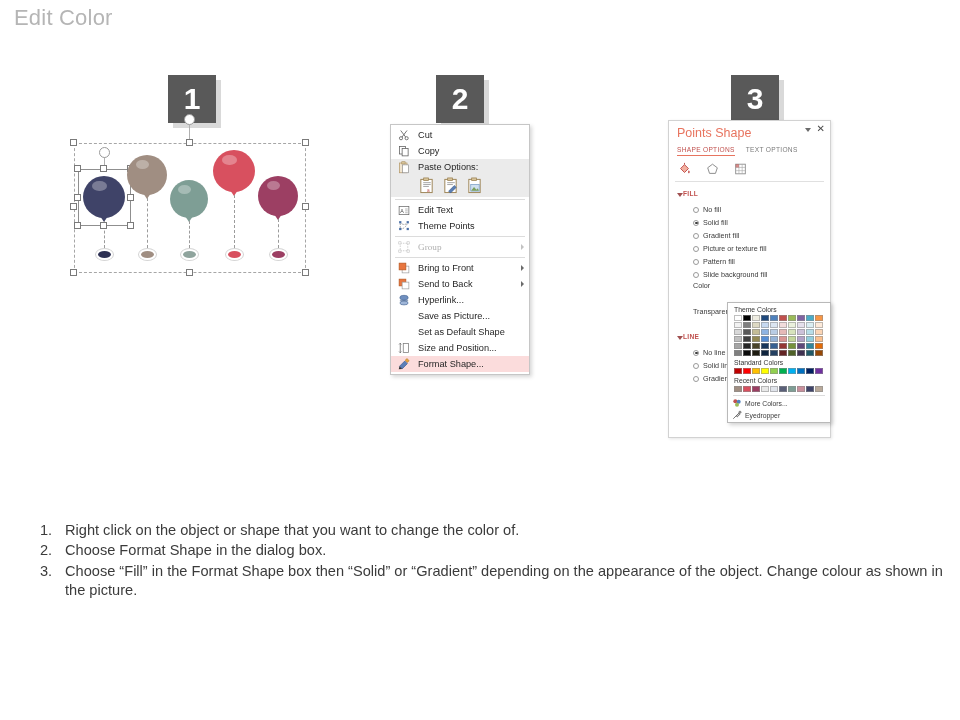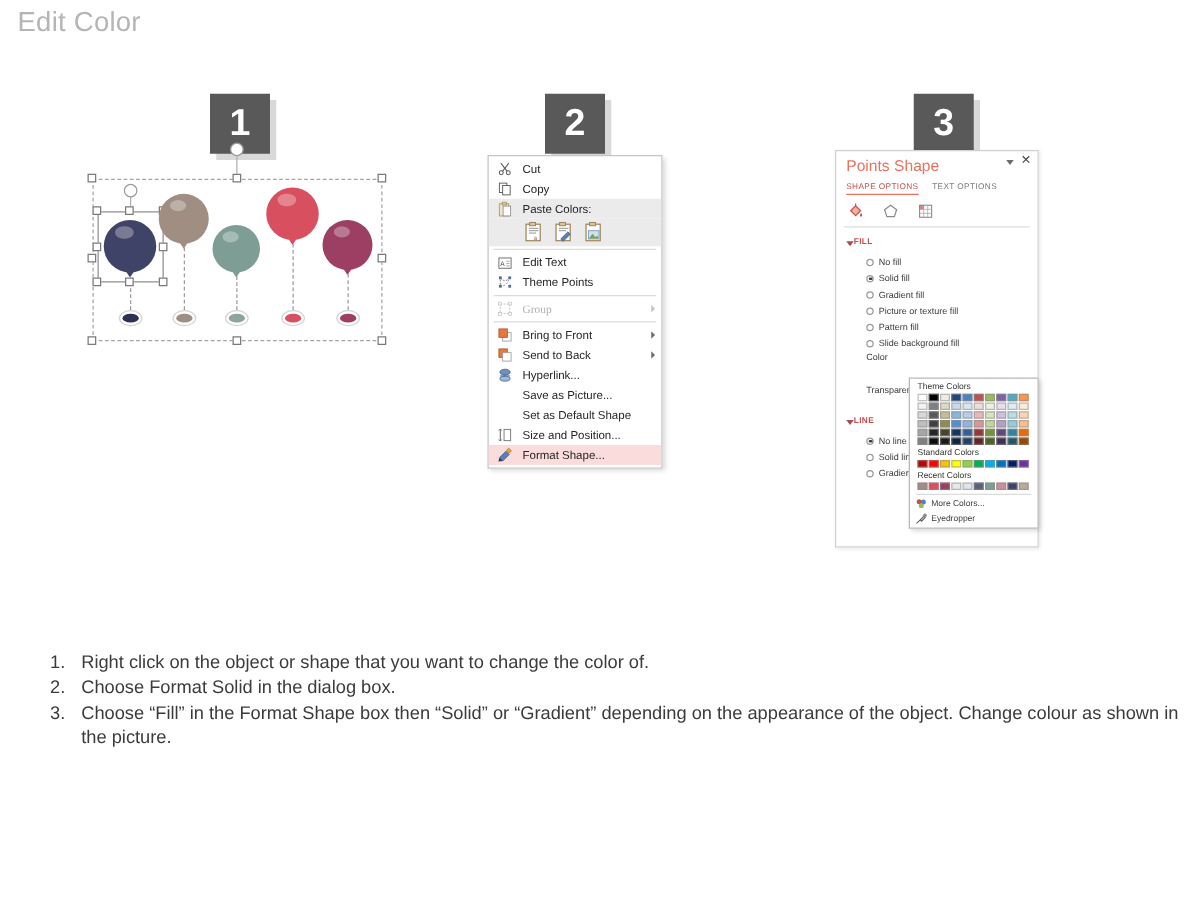--- a/index.html
+++ b/index.html
@@ -320,21 +320,21 @@
     <div class="mi hdr">
       <span class="ic">
         <svg width="12" height="13" viewBox="0 0 16 17">
             <g fill="#f0e4cf" stroke="#b59a6a" stroke-width="1">
           <rect x="2" y="2.5" width="10" height="13"></rect>
             </g>
           <rect x="5" y="0.8" width="4.5" height="3" fill="#d8c49a" stroke="#a78d5e" stroke-width=".8"></rect>
           <rect x="6" y="5" width="8" height="10.5" fill="#fff" stroke="#8d8d8d" stroke-width=".9"></rect>
           </svg>
       </span>
-      <span>Paste Colors:</span>
+      <span>Paste Options:</span>
     </div>
 
     <div class="paste-row">
       <span class="paste-ic">
         <svg width="17" height="17" viewBox="0 0 18 18">
           <rect x="3" y="2.5" width="12" height="14" fill="#fff" stroke="#9a8152" stroke-width="1"></rect>
           <rect x="6" y="1" width="5" height="2.8" fill="#d8c49a" stroke="#9a8152" stroke-width=".8"></rect>
           <g stroke="#8c8c8c" stroke-width=".8">
               <path d="M5.5 6h8M5.5 8h8M5.5 10h6"></path>
             </g>
@@ -684,21 +684,21 @@
     </div>
   </div>
 
   <div id="instructions">
     <div class="ins-row">
       <span class="ins-num">1.</span>
       <span class="ins-txt">Right click on the object or shape that you want to change the color of.</span>
     </div>
     <div class="ins-row">
       <span class="ins-num">2.</span>
-      <span class="ins-txt">Choose Format Solid in the dialog box.</span>
+      <span class="ins-txt">Choose Format Shape in the dialog box.</span>
     </div>
     <div class="ins-row">
       <span class="ins-num">3.</span>
       <span class="ins-txt">Choose “Fill” in the Format Shape box then “Solid” or “Gradient” depending on the appearance of the object. Change colour as shown in the picture.</span>
     </div>
   </div>
 
 </div>
 
 </body></html>

